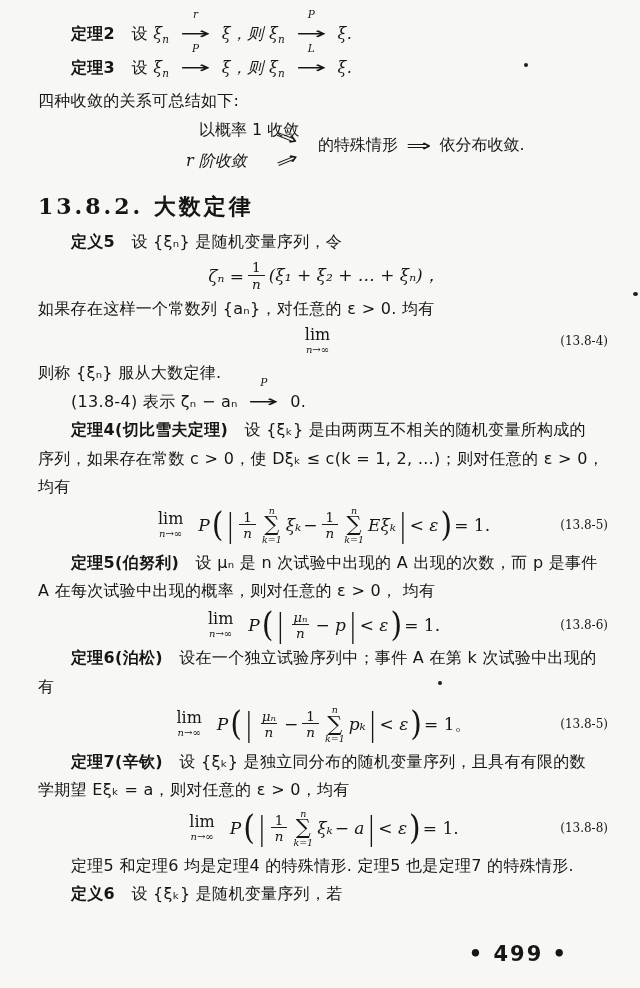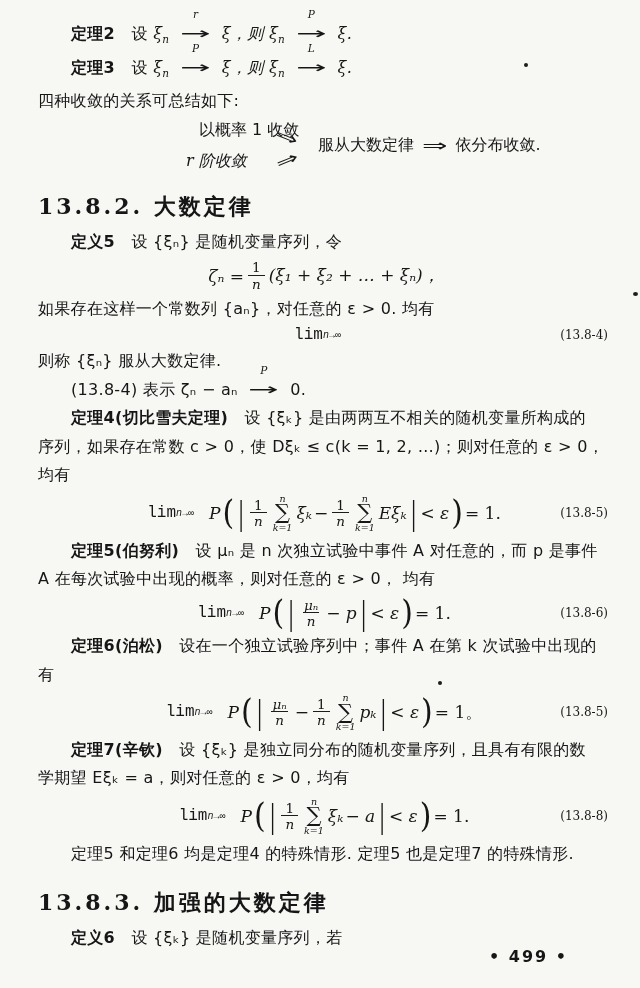--- a/index.html
+++ b/index.html
@@ -37,34 +37,34 @@
   .d-arr2 { top:30px; left:146px; transform:rotate(-22deg) scaleX(1.6); }
   .d-right { position:absolute; top:15px; left:184px; display:flex; align-items:center; }
   .d-implies { display:inline-block; transform:scaleX(1.9); margin:0 14px; }
 
   
   .eqrow { position:relative; display:flex; align-items:flex-start; justify-content:center; margin:4px 0; }
   .eqbody { display:inline-flex; align-items:center; font-family:"DejaVu Serif", serif; font-size:17px; }
   .eqbody > * { margin:0 1px; }
   .eqnum { position:absolute; right:2px; top:50%; transform:translateY(-50%);
            font-family:"DejaVu Serif", serif; font-size:12px; }
-  .lim { display:inline-flex; flex-direction:row; align-items:center; line-height:1; margin-right:14px;font-family:Liberation Mono, monospace; }
+  .lim { display:inline-flex; flex-direction:column; align-items:center; line-height:1; margin-right:14px; }
   .lim .b { font-size:16px; }
   .lim .s { font-size:10px; margin-top:2px; font-style:italic; }
   .frac { display:inline-flex; flex-direction:column; align-items:center; line-height:1.05;
           font-size:13.5px; margin:0 3px; }
   .frac .num { padding:0 4px; }
   .frac .den { border-top:1.4px solid #1c1c1c; padding:1px 4px 0 4px; }
   .sum { display:inline-flex; flex-direction:column; align-items:center; line-height:1; margin:0 3px; }
   .sum .t, .sum .bt { font-size:9.5px; font-style:italic; }
   .sum .sig { font-size:21px; line-height:0.95; }
   .bigp { font-size:30px; line-height:1; transform:scaleY(1.12); font-weight:400; }
   .tallbar { display:inline-block; transform:scaleY(1.9); margin:0 3px; }
 
-  .footer { position:absolute; right:72px; bottom:22px; font-weight:700; font-size:16px; letter-spacing:2px; }
+  .footer { position:absolute; right:72px; bottom:22px; font-weight:700; font-size:21px; letter-spacing:2px; }
   .dot { position:absolute; background:#1d1d1d; border-radius:50%; }
   .dot1 { left:524px; top:63px;  width:4px; height:4px; }
   .dot2 { left:633px; top:292px; width:5px; height:4px; }
   .dot3 { left:438px; top:681px; width:4px; height:4px; }
 </style>
 </head>
 <body>
 
 <div class="page">
   <div class="content">
@@ -92,21 +92,21 @@
     </div>
 
     <div class="line">四种收敛的关系可总结如下:</div>
 
     <div class="diagram">
       <span class="d-top">以概率 1 收敛</span>
       <span class="d-bot it">r 阶收敛</span>
       <span class="d-arr d-arr1">⇒</span>
       <span class="d-arr d-arr2">⇒</span>
       <span class="d-right">
-        <span>服从大数定律</span>
+        <span>的特殊情形</span>
         <span class="d-implies">⇒</span>
         <span>依分布收敛.</span>
       </span>
     </div>
 
     <div class="heading">13.8.2. 大数定律</div>
 
     <div class="line pstart">
       <span class="blabel">定义5</span>
       <span>设 {ξₙ} 是随机变量序列，令</span>
@@ -183,21 +183,21 @@
         <span class="tallbar">|</span>
         <span class="it">&lt; ε</span>
         <span class="bigp">)</span>
         <span>= 1.</span>
       </span>
       <span class="eqnum">(13.8-5)</span>
     </div>
 
     <div class="line pstart">
       <span class="blabel">定理5(伯努利)</span>
-      <span>设 μₙ 是 n 次独立试验中事件 A 对任意的，而 p 是事件</span>
+      <span>设 μₙ 是 n 次试验中出现的 A 出现的次数，而 p 是事件</span>
     </div>
     <div class="line">A 在每次试验中出现的概率，则对任意的 ε &gt; 0， 均有</div>
 
     <div class="eqrow">
       <span class="eqbody">
         <span class="lim">
             <span class="b">lim</span>
             <span class="s">n→∞</span>
           </span>
         <span class="it">P</span>
@@ -283,21 +283,20 @@
         <span class="tallbar">|</span>
         <span class="it">&lt; ε</span>
         <span class="bigp">)</span>
         <span>= 1.</span>
       </span>
       <span class="eqnum">(13.8-8)</span>
     </div>
 
     <div class="line pstart">定理5 和定理6 均是定理4 的特殊情形.  定理5 也是定理7 的特殊情形.</div>
 
-    <div class="heading" style="margin-top:20px">13.8.3. 加强的大数定律</div>
 
     <div class="line pstart">
       <span class="blabel">定义6</span>
       <span>设 {ξₖ} 是随机变量序列，若</span>
     </div>
 
   </div>
 
   <div class="footer">• 499 •</div>
   <span class="dot dot1"></span>

